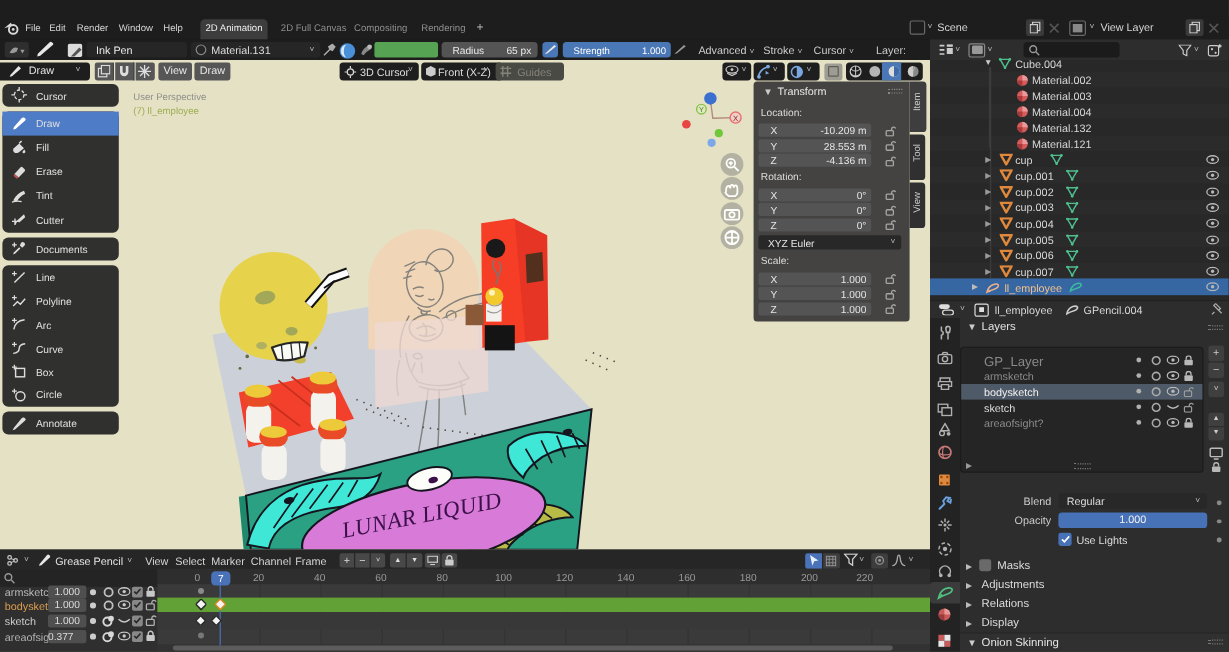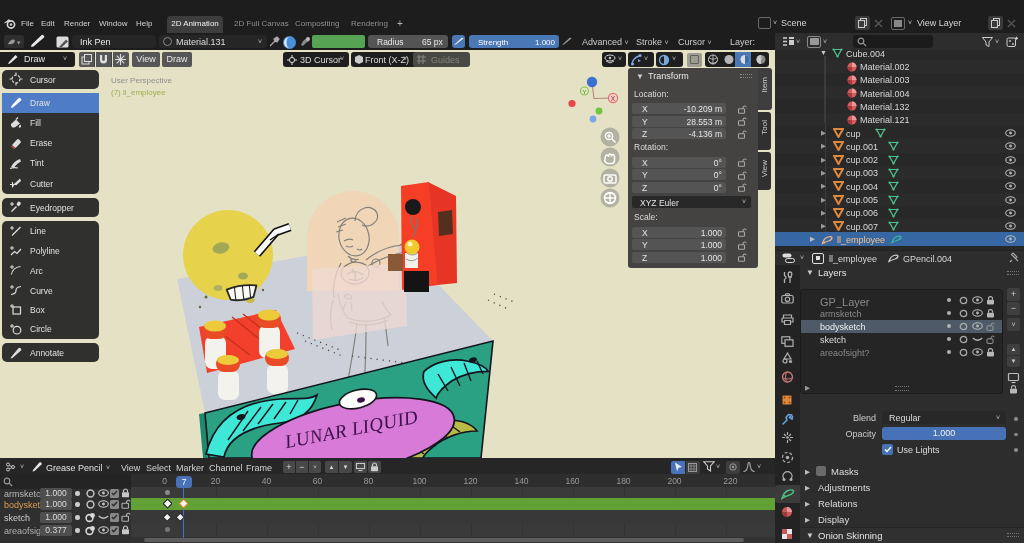--- a/index.html
+++ b/index.html
@@ -359,21 +359,21 @@
 <svg class="abs" style="left:9px;top:126px" width="14" height="14" viewBox="0 0 14 14">
           <path d="M5 8 L11 2.5 L12 5 L7 9.5 Z" fill="#ddd"></path>
           <path d="M5 8 L3.5 11 M1 8.5 L6 8.5 M3.5 6 L3.5 11.5" stroke="#ddd" stroke-width="1.1"></path>
         </svg>
 <div class="abs" style="left:30px;top:129px;font-size:8.5px;color:#e0e0e0">Cutter</div>
 <svg class="abs" style="left:9px;top:150px" width="14" height="14" viewBox="0 0 14 14">
           <path d="M2 12 L3.5 11.5 L8 7 L7 6 L2.5 10.5Z" fill="#ddd"></path>
           <path d="M8.5 2.5 Q9.5 1 11 2 Q12.5 3 11.5 4.5 L9.5 6.5 L7.5 4.5Z" fill="#ddd"></path>
           <path d="M1 4 L5 4 M3 2 L3 6" stroke="#ddd" stroke-width="1.1"></path>
         </svg>
-<div class="abs" style="left:30px;top:153px;font-size:8.5px;color:#e0e0e0">Eyedropper</div>
+<div class="abs" style="left:30px;top:153px;font-size:8.5px;color:#e0e0e0">Documents</div>
 <svg class="abs" style="left:9px;top:174px" width="14" height="14" viewBox="0 0 14 14">
           <path d="M3 11.5 L11.5 3" stroke="#ddd" stroke-width="1.2"></path>
           <path d="M1 4 L5 4 M3 2 L3 6" stroke="#ddd" stroke-width="1"></path>
         </svg>
 <div class="abs" style="left:30px;top:176px;font-size:8.5px;color:#e0e0e0">Line</div>
 <svg class="abs" style="left:9px;top:194px" width="14" height="14" viewBox="0 0 14 14">
           <path d="M2 11 L5.5 7.5 L8 9.5 L12 5" stroke="#ddd" stroke-width="1.2" fill="none"></path>
           <path d="M1 4 L5 4 M3 2 L3 6" stroke="#ddd" stroke-width="1"></path>
         </svg>
 <div class="abs" style="left:30px;top:196px;font-size:8.5px;color:#e0e0e0">Polyline</div>
@@ -1086,21 +1086,21 @@
 <div class="abs" style="left:203.5px;top:18px;width:24px;text-align:center;font-size:8.5px;color:#9a9a9a">20</div>
 <div class="abs" style="left:254.5px;top:18px;width:24px;text-align:center;font-size:8.5px;color:#9a9a9a">40</div>
 <div class="abs" style="left:305.5px;top:18px;width:24px;text-align:center;font-size:8.5px;color:#9a9a9a">60</div>
 <div class="abs" style="left:356.5px;top:18px;width:24px;text-align:center;font-size:8.5px;color:#9a9a9a">80</div>
 <div class="abs" style="left:407.5px;top:18px;width:24px;text-align:center;font-size:8.5px;color:#9a9a9a">100</div>
 <div class="abs" style="left:458.5px;top:18px;width:24px;text-align:center;font-size:8.5px;color:#9a9a9a">120</div>
 <div class="abs" style="left:509.5px;top:18px;width:24px;text-align:center;font-size:8.5px;color:#9a9a9a">140</div>
 <div class="abs" style="left:560.5px;top:18px;width:24px;text-align:center;font-size:8.5px;color:#9a9a9a">160</div>
 <div class="abs" style="left:611.5px;top:18px;width:24px;text-align:center;font-size:8.5px;color:#9a9a9a">180</div>
 <div class="abs" style="left:662.5px;top:18px;width:24px;text-align:center;font-size:8.5px;color:#9a9a9a">200</div>
-<div class="abs" style="left:713.5px;top:18px;width:24px;text-align:right;font-size:8.5px;color:#9a9a9a">220</div>
+<div class="abs" style="left:713.5px;top:18px;width:24px;text-align:left;font-size:8.5px;color:#9a9a9a">220</div>
 <div class="abs" style="left:131px;top:29px;width:644px;height:49.5px;background:#3a3a3a"></div>
 <div class="abs" style="left:215.5px;top:29px;width:1px;height:49.5px;background:#343434"></div>
 <div class="abs" style="left:266.5px;top:29px;width:1px;height:49.5px;background:#343434"></div>
 <div class="abs" style="left:317.5px;top:29px;width:1px;height:49.5px;background:#343434"></div>
 <div class="abs" style="left:368.5px;top:29px;width:1px;height:49.5px;background:#343434"></div>
 <div class="abs" style="left:419.5px;top:29px;width:1px;height:49.5px;background:#343434"></div>
 <div class="abs" style="left:470.5px;top:29px;width:1px;height:49.5px;background:#343434"></div>
 <div class="abs" style="left:521.5px;top:29px;width:1px;height:49.5px;background:#343434"></div>
 <div class="abs" style="left:572.5px;top:29px;width:1px;height:49.5px;background:#343434"></div>
 <div class="abs" style="left:623.5px;top:29px;width:1px;height:49.5px;background:#343434"></div>
@@ -1198,21 +1198,21 @@
       <svg class="abs" style="left:111px;top:55.5px" width="7" height="6" viewBox="0 0 8 7">
         <path d="M1 3.5 L3 5.5 L7 1" stroke="#2a2a2a" fill="none" stroke-width="1.6"></path>
       </svg>
 <div class="abs" style="left:121px;top:54.0px">
         <svg width="11" height="10" viewBox="0 0 11 10">
           <rect x="1" y="4.2" width="6.5" height="5" rx="0.8" fill="none" stroke="#b0b0b0" stroke-width="1.1"></rect>
           <path d="M5.5 4.2 V3 a1.9 1.9 0 0 1 3.6 -0.6" stroke="#b0b0b0" fill="none" stroke-width="1.1"></path>
         </svg>
       </div>
 <div class="abs" style="left:4px;top:67.5px;font-size:9px;color:#b0b0b0;width:40px;overflow:hidden;white-space:nowrap">areaofsig</div>
-<div class="abs" style="left:40px;top:66.5px;width:32px;height:11px;background:#4f4f4f;border-radius:2px;font-size:8.5px;color:#ddd;text-align:center;line-height:11px">0.377</div>
+<div class="abs" style="left:40px;top:66.5px;width:32px;height:11px;background:#4f4f4f;border-radius:2px;font-size:8.5px;color:#ddd;line-height:11px">0.377</div>
 <div class="abs" style="left:75px;top:70.0px;width:4.5px;height:4.5px;border-radius:50%;background:#ccc"></div>
 <div class="abs" style="left:85px;top:67.0px">
         <svg width="11" height="11" viewBox="0 0 11 11">
           <circle cx="4.5" cy="6" r="3.4" fill="none" stroke="#d8d8d8" stroke-width="1.6"></circle>
           <circle cx="7.5" cy="3.5" r="2.4" fill="#d8d8d8"></circle>
         </svg>
       </div>
 <div class="abs" style="left:98px;top:68.0px">
         <svg width="11" height="8" viewBox="0 0 11 8">
           <ellipse cx="5.5" cy="4" rx="4.8" ry="3.2" fill="none" stroke="#c8c8c8" stroke-width="1.1"></ellipse>

